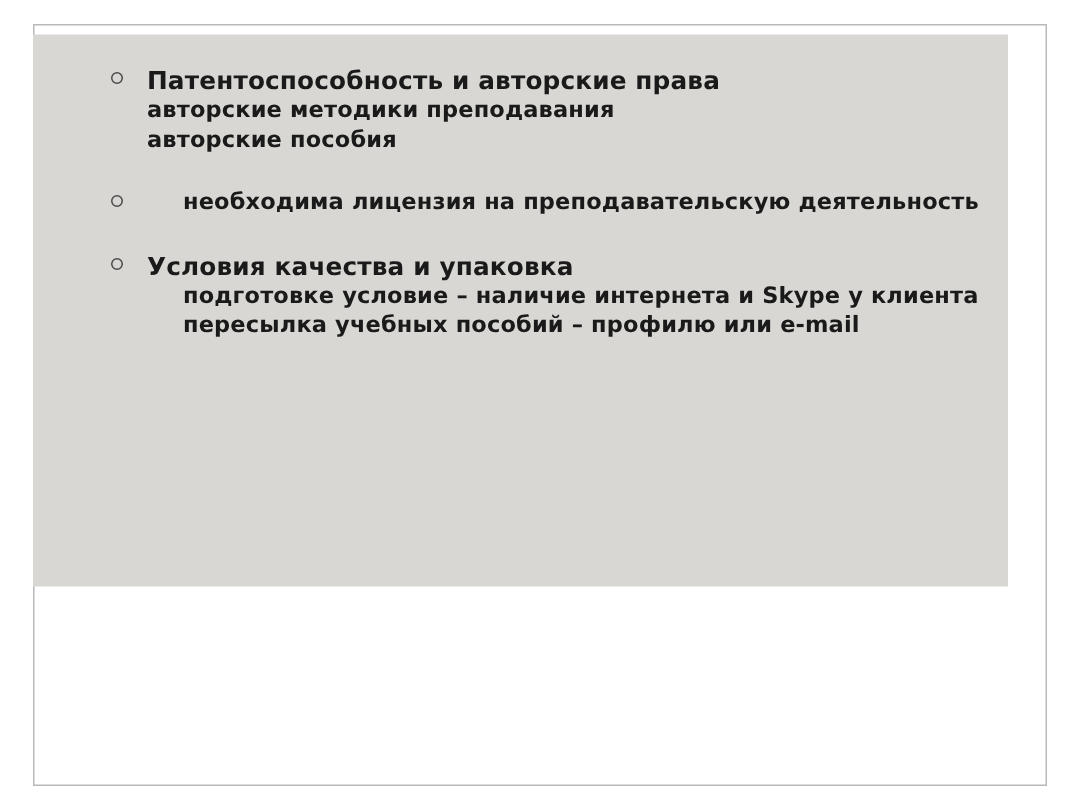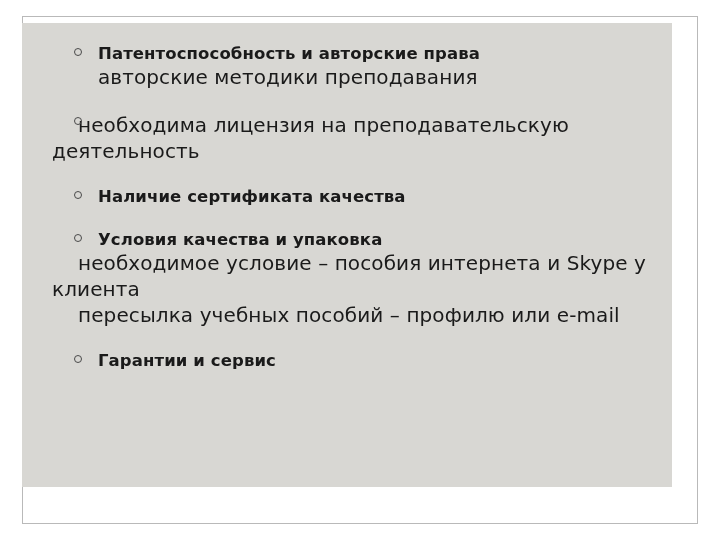--- a/index.html
+++ b/index.html
@@ -30,21 +30,21 @@
     border: 1px solid #b9b9b9;
     box-sizing: border-box;
     background: #ffffff;
   }
   
   #content-panel {
     position: absolute;
     left: 22px;
     top: 23px;
     width: 650px;
-    height: 464px;
+    height: 368px;
     background: #d8d7d3;
     box-sizing: border-box;
     padding: 20px 0 0 0;
   }
   .bullet-group {
     position: relative;
     margin: 0 0 22px 0;
     padding: 0;
   }
   .bullet-group:last-child {
@@ -64,74 +64,67 @@
     left: 52px;
     top: 0.30em;
     width: 8px;
     height: 8px;
     border: 1.4px solid #4a4a4a;
     border-radius: 50%;
     background: transparent;
     box-sizing: border-box;
   }
   .sub-line {
-    font-size: 20px;
-    font-weight: normal;
+    font-size: 15px;
+    font-weight: bold;
     color: #1a1a1a;
     line-height: 1.30;
     padding-left: 76px;
     text-indent: 0;
     letter-spacing: 0.1px;
   }
   
   .sub-line.wrapped {
-    padding-left: 30px;
+    padding-left: 74px;
     text-indent: 26px;
   }
 </style>
 </head>
 <body>
 
 <div id="slide">
   <div id="frame"></div>
 
   <div id="content-panel">
 
     <div class="bullet-group">
       <div class="head-line">
         <span class="bullet-mark"></span>
         <span>Патентоспособность и авторские права</span>
       </div>
       <div class="sub-line">авторские методики преподавания</div>
+      <div class="sub-line">авторские пособия</div>
     </div>
 
     <div class="bullet-group">
       <div class="head-line">
         <span class="bullet-mark"></span>
       </div>
       <div class="sub-line wrapped">необходима лицензия на преподавательскую деятельность</div>
     </div>
 
     <div class="bullet-group">
-      <div class="head-line">
-        <span class="bullet-mark"></span>
-        <span>Наличие сертификата качества</span>
-      </div>
     </div>
 
     <div class="bullet-group">
       <div class="head-line">
         <span class="bullet-mark"></span>
         <span>Условия качества и упаковка</span>
       </div>
-      <div class="sub-line wrapped">необходимое условие – пособия интернета и Skype у клиента</div>
+      <div class="sub-line wrapped">подготовке условие – наличие интернета и Skype у клиента</div>
       <div class="sub-line wrapped">пересылка учебных пособий – профилю или e-mail</div>
     </div>
 
     <div class="bullet-group">
-      <div class="head-line">
-        <span class="bullet-mark"></span>
-        <span>Гарантии и сервис</span>
-      </div>
     </div>
 
   </div>
 </div>
 
 </body></html>

